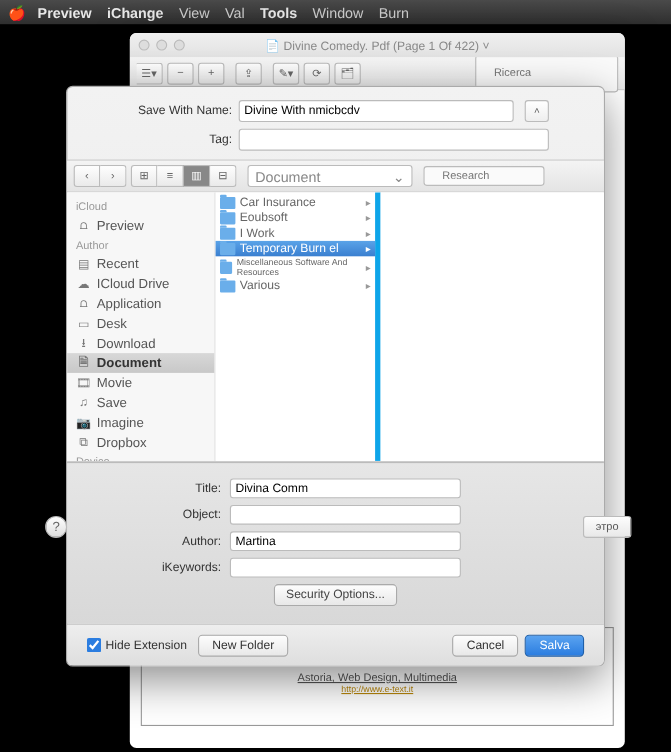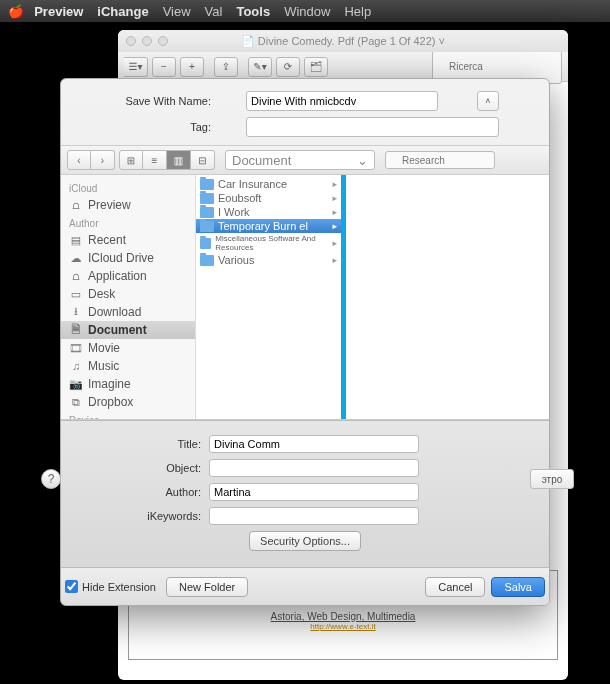--- a/index.html
+++ b/index.html
@@ -21,21 +21,21 @@
 .tb-search input { width: 100%; height: 34px; border: 1px solid #bbb; border-radius: 3px; font-size: 10px; padding: 0 4px 0 16px; background: #fafafa; color: #888; }
 
 .doc-content { position: absolute; top: 540px; left: 10px; right: 10px; height: 90px; border: 1px solid #999; background: #fff; padding: 8px; font-size: 9px; color: #333; text-align: center; }
 .doc-content .line1 { font-family: monospace; font-size: 8px; margin-bottom: 4px; }
 .doc-content .line2 { font-size: 13px; margin-bottom: 4px; }
 .doc-content .line3 { font-size: 10px; text-decoration: underline; color: #555; }
 .doc-content .line4 { font-size: 8px; color: #b8860b; text-decoration: underline; }
 
 .dialog { position: absolute; left: 60px; top: 78px; width: 490px; background: linear-gradient(#f2f2f2,#e6e6e6); border: 1px solid #aaa; border-radius: 6px; box-shadow: 0 12px 40px rgba(0,0,0,.45); }
 
-.savename-row, .tag-row { display: flex; align-items: center; font-size: 11px; color: #333; margin: 6px 50px; gap: 29px; }
+.savename-row, .tag-row { display: flex; align-items: center; font-size: 11px; color: #333; margin: 6px 50px; }
 .savename-row { margin-top: 12px; }
 .savename-row label, .tag-row label { width: 100px; text-align: right; margin-right: 6px; }
 .savename-row input, .tag-row input { flex: 1; height: 20px; border: 1px solid #bbb; border-radius: 3px; font-size: 11px; padding: 0 4px; background: #fff; }
 .disclose { width: 22px; height: 20px; border: 1px solid #bbb; border-radius: 3px; background: linear-gradient(#fff,#eee); margin-left: 10px; display: flex; align-items: center; justify-content: center; font-size: 9px; color: #555; }
 
 .locbar { height: 30px; background: linear-gradient(#f4f4f4,#e4e4e4); border-top: 1px solid #ccc; border-bottom: 1px solid #ccc; display: flex; align-items: center; padding: 0 6px; gap: 4px; margin-top: 8px; }
 .navseg { display: flex; }
 .navseg .tbbtn { border-radius: 0; width: 22px; }
 .navseg .tbbtn:first-child { border-radius: 3px 0 0 3px; }
 .navseg .tbbtn:last-child { border-radius: 0 3px 3px 0; border-left: none; }
@@ -65,40 +65,40 @@
 
 .helpbtn { position: absolute; left: -20px; top: 390px; width: 20px; height: 20px; border-radius: 50%; background: linear-gradient(#fff,#ddd); border: 1px solid #bbb; display:flex; align-items:center; justify-content:center; font-size:12px; color:#666; }
 
 .meta-section { background: linear-gradient(#e6e6e6,#d8d8d8); padding: 14px 30px 16px; border-top: 1px solid #bbb; }
 .meta-row { display: flex; align-items: center; margin-bottom: 6px; font-size: 11px; }
 .meta-row label { width: 110px; text-align: right; margin-right: 8px; color: #333; }
 .meta-row input { flex: 1; max-width: 210px; height: 18px; border: 1px solid #bbb; border-radius: 3px; padding: 0 4px; font-size: 11px; background: #fff; }
 .sec-opt { display: flex; justify-content: center; margin-top: 6px; }
 .sec-opt button { height: 20px; padding: 0 10px; font-size: 11px; background: linear-gradient(#fdfdfd,#e8e8e8); border: 1px solid #aaa; border-radius: 4px; color: #444; }
 
-.bottombar { height: 38px; background: linear-gradient(#eee,#dedede); border-top: 1px solid #bbb; display: flex; align-items: center; padding: 0 4px; border-radius: 0 0 6px 6px; }
+.bottombar { height: 38px; background: linear-gradient(#eee,#dedede); border-top: 1px solid #bbb; display: flex; align-items: center; padding: 0 18px; border-radius: 0 0 6px 6px; }
 .hide-ext { display: flex; align-items: center; font-size: 11px; color: #333; gap: 4px; }
 .hide-ext input { accent-color: #2b7de0; }
 .btn { height: 20px; padding: 0 12px; border: 1px solid #aaa; border-radius: 4px; background: linear-gradient(#fdfdfd,#e8e8e8); font-size: 11px; color: #333; }
 .btn.primary { background: linear-gradient(#5aa3f0,#2b7de0); color: #fff; border-color: #1f5fa8; }
 .bb-spacer { flex: 1; }
 .retro-btn { position: absolute; right: -25px; top: 390px; width: 44px; height: 20px; background: linear-gradient(#fdfdfd,#e8e8e8); border:1px solid #bbb; border-radius:3px; font-size:10px; display:flex; align-items:center; justify-content:center; color:#555; }
 </style>
 </head>
 <body>
 
 <div class="menubar">
   <span class="apple">🍎</span>
   <span class="menu-item bold">Preview</span>
   <span class="menu-item bold">iChange</span>
   <span class="menu-item">View</span>
   <span class="menu-item">Val</span>
   <span class="menu-item bold">Tools</span>
   <span class="menu-item">Window</span>
-  <span class="menu-item">Help</span>
+  <span class="menu-item">Burn</span>
 </div>
 
 <div class="doc-window">
   <div class="doc-title">
     <div class="doc-lights">
         <span></span>
         <span></span>
         <span></span>
       </div>
     <span>📄 <span>Divine Comedy. Pdf (Page 1 Of 422)</span> ˅</span>
@@ -189,21 +189,21 @@
       <div class="item selected">
           <span class="icon">🗎</span>
           <span>Document</span>
         </div>
       <div class="item">
           <span class="icon">🎞</span>
           <span>Movie</span>
         </div>
       <div class="item">
           <span class="icon">♫</span>
-          <span>Music</span>
+          <span>Save</span>
         </div>
       <div class="item">
           <span class="icon">📷</span>
           <span>Imagine</span>
         </div>
       <div class="item">
           <span class="icon">⧉</span>
           <span>Dropbox</span>
         </div>
       <div class="section">Device</div>

